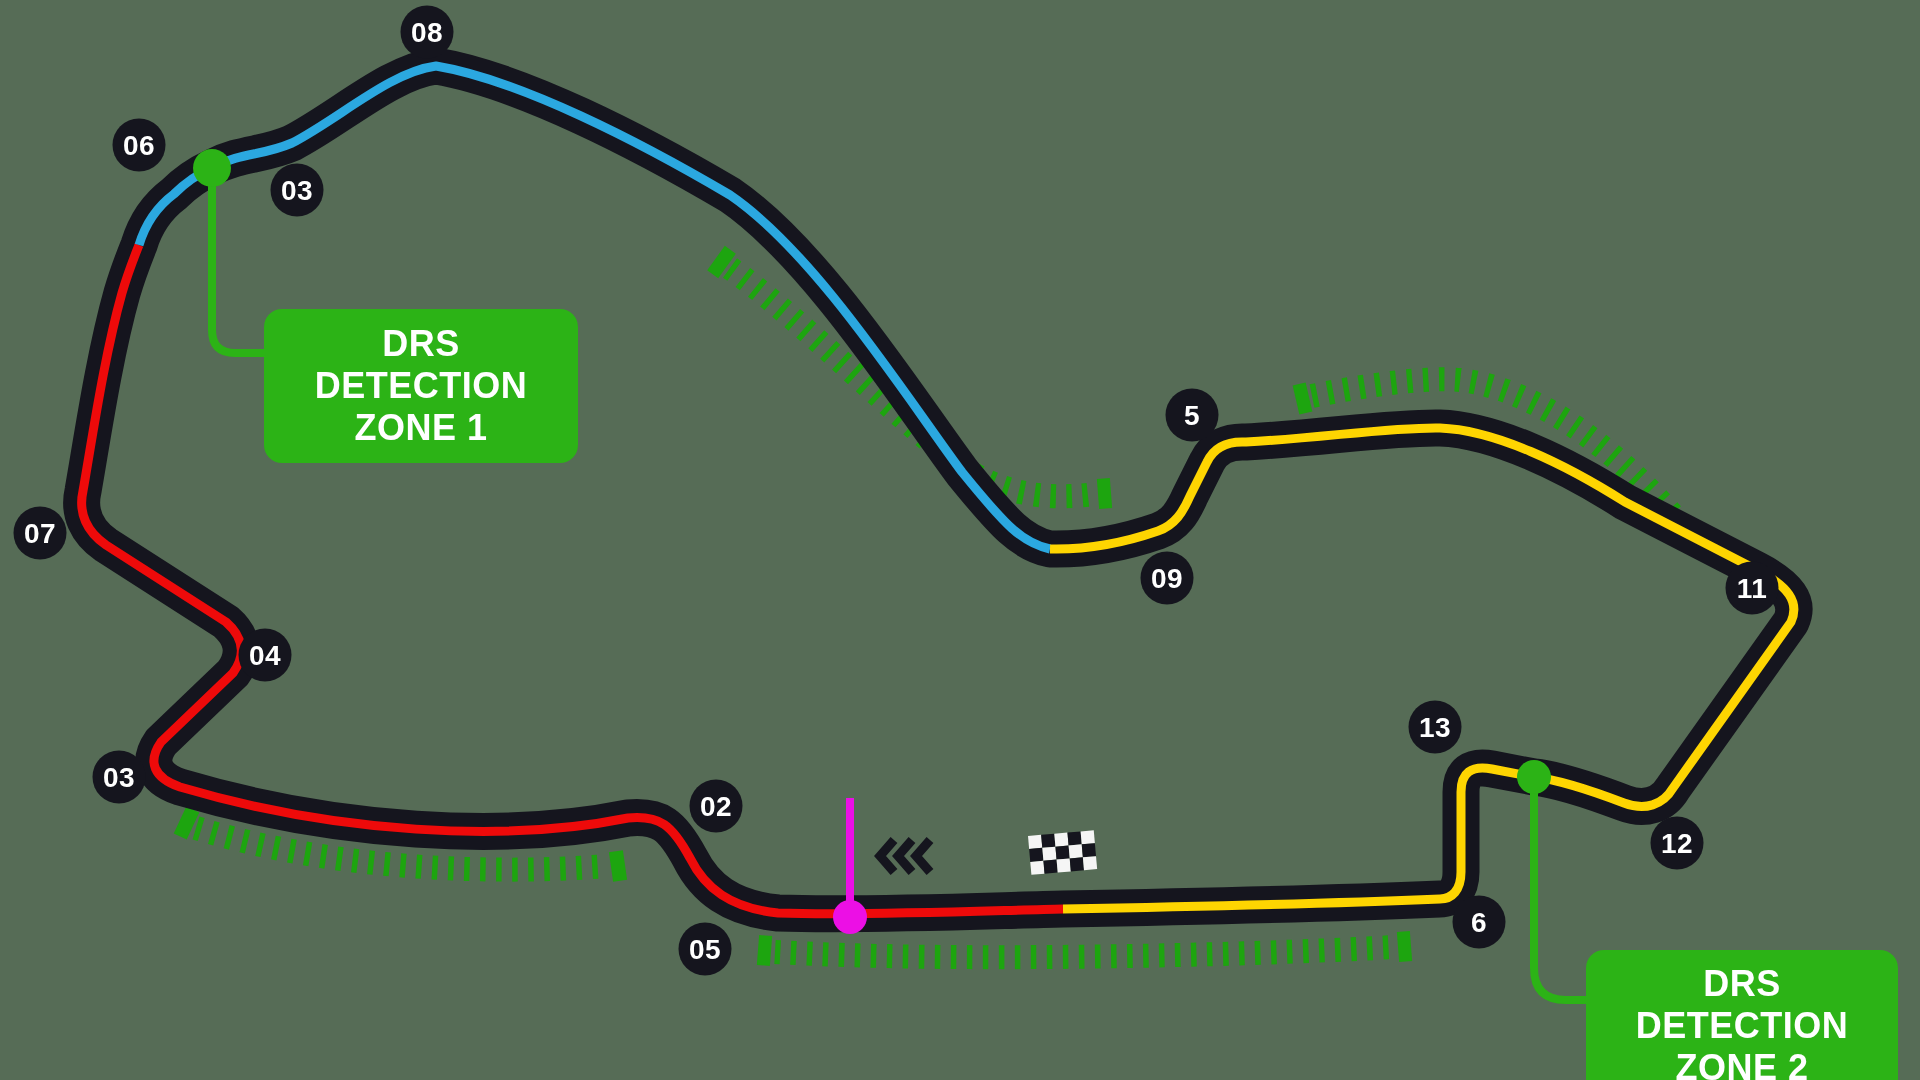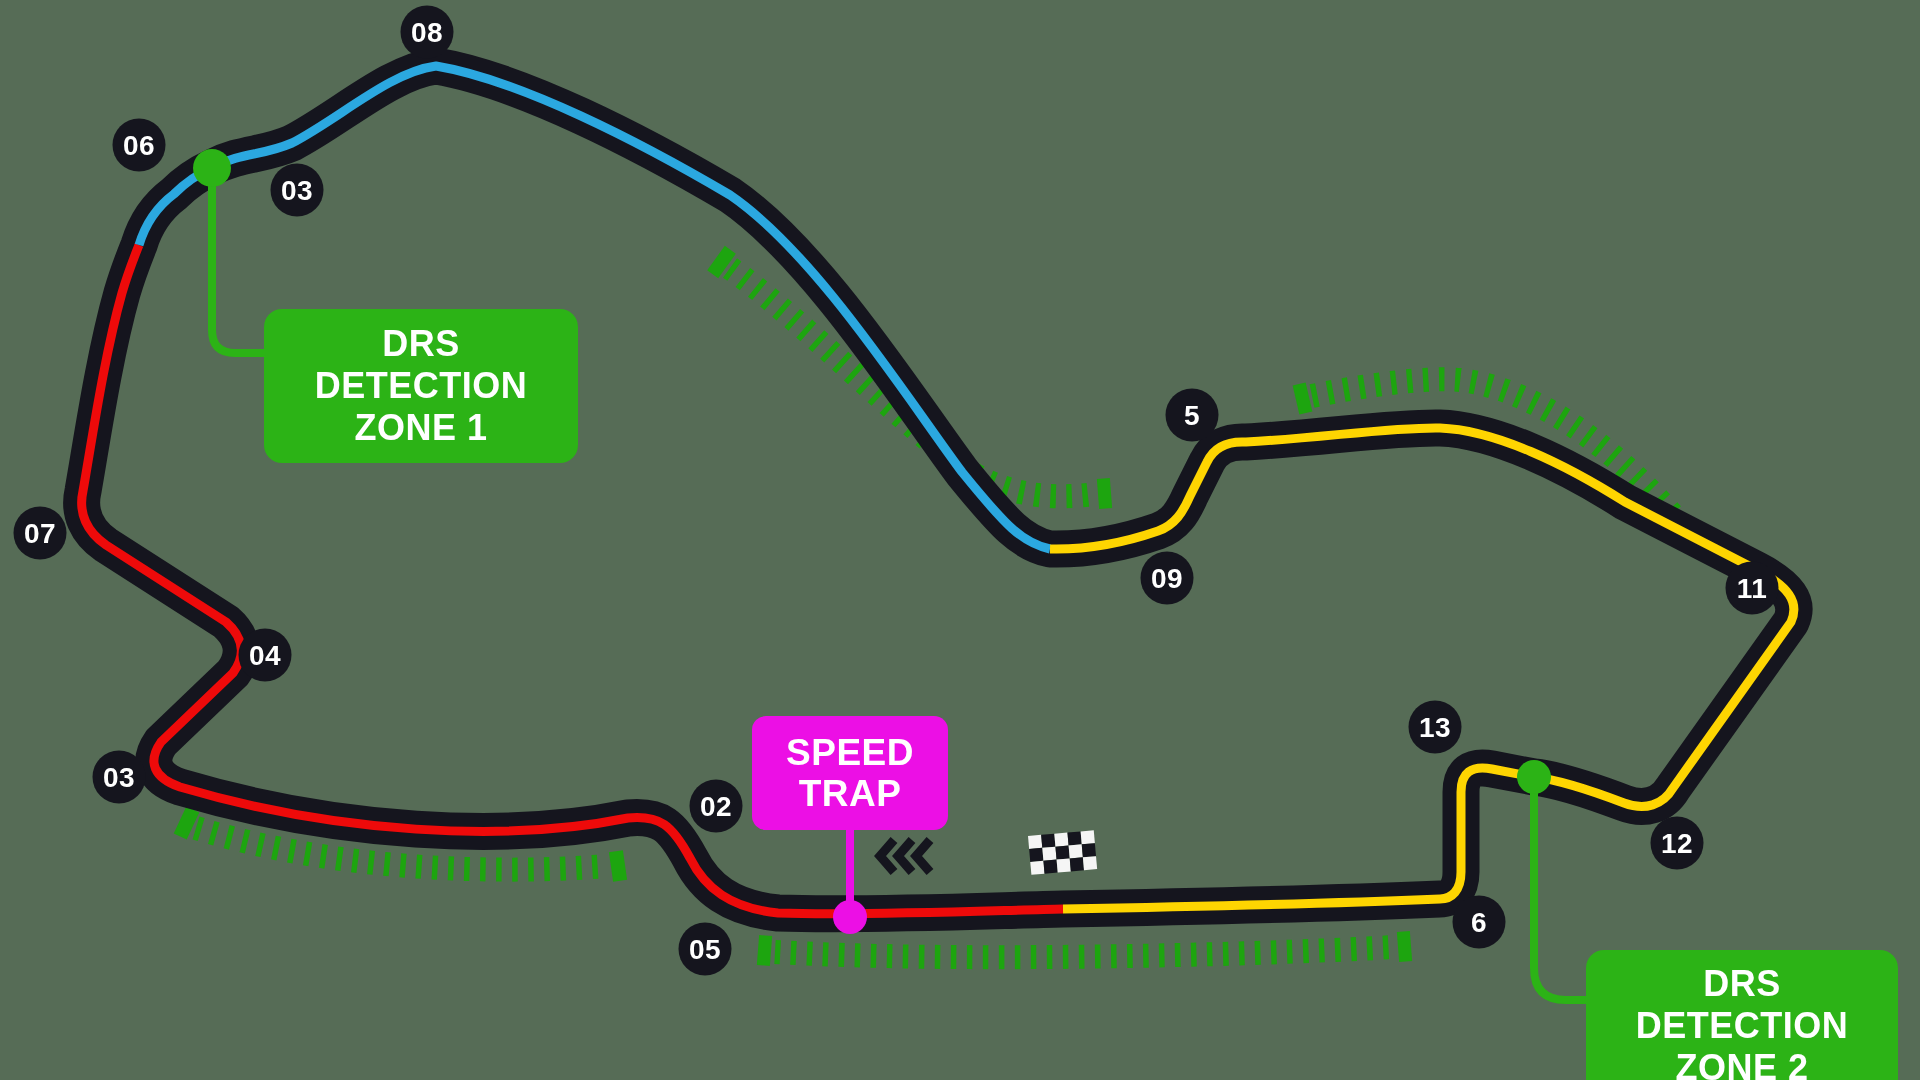--- a/index.html
+++ b/index.html
@@ -194,19 +194,17 @@
       <div class="turn-badge" style="left: 1752px; top: 588px;">11</div>
       <div class="turn-badge" style="left: 1677px; top: 843px;">12</div>
       <div class="turn-badge" style="left: 1435px; top: 727px;">13</div>
       <div class="turn-badge" style="left: 1479px; top: 922px;">6</div>
     </div>
 
   <div class="map-label green" id="drs1">DRS
 DETECTION
 ZONE 1</div>
 
-  <div class="map-label magenta" id="speedtrap">SPEED
-TRAP</div>
 
   <div class="map-label green" id="drs2">DRS
 DETECTION
 ZONE 2</div>
 </div>
 
 </body></html>

